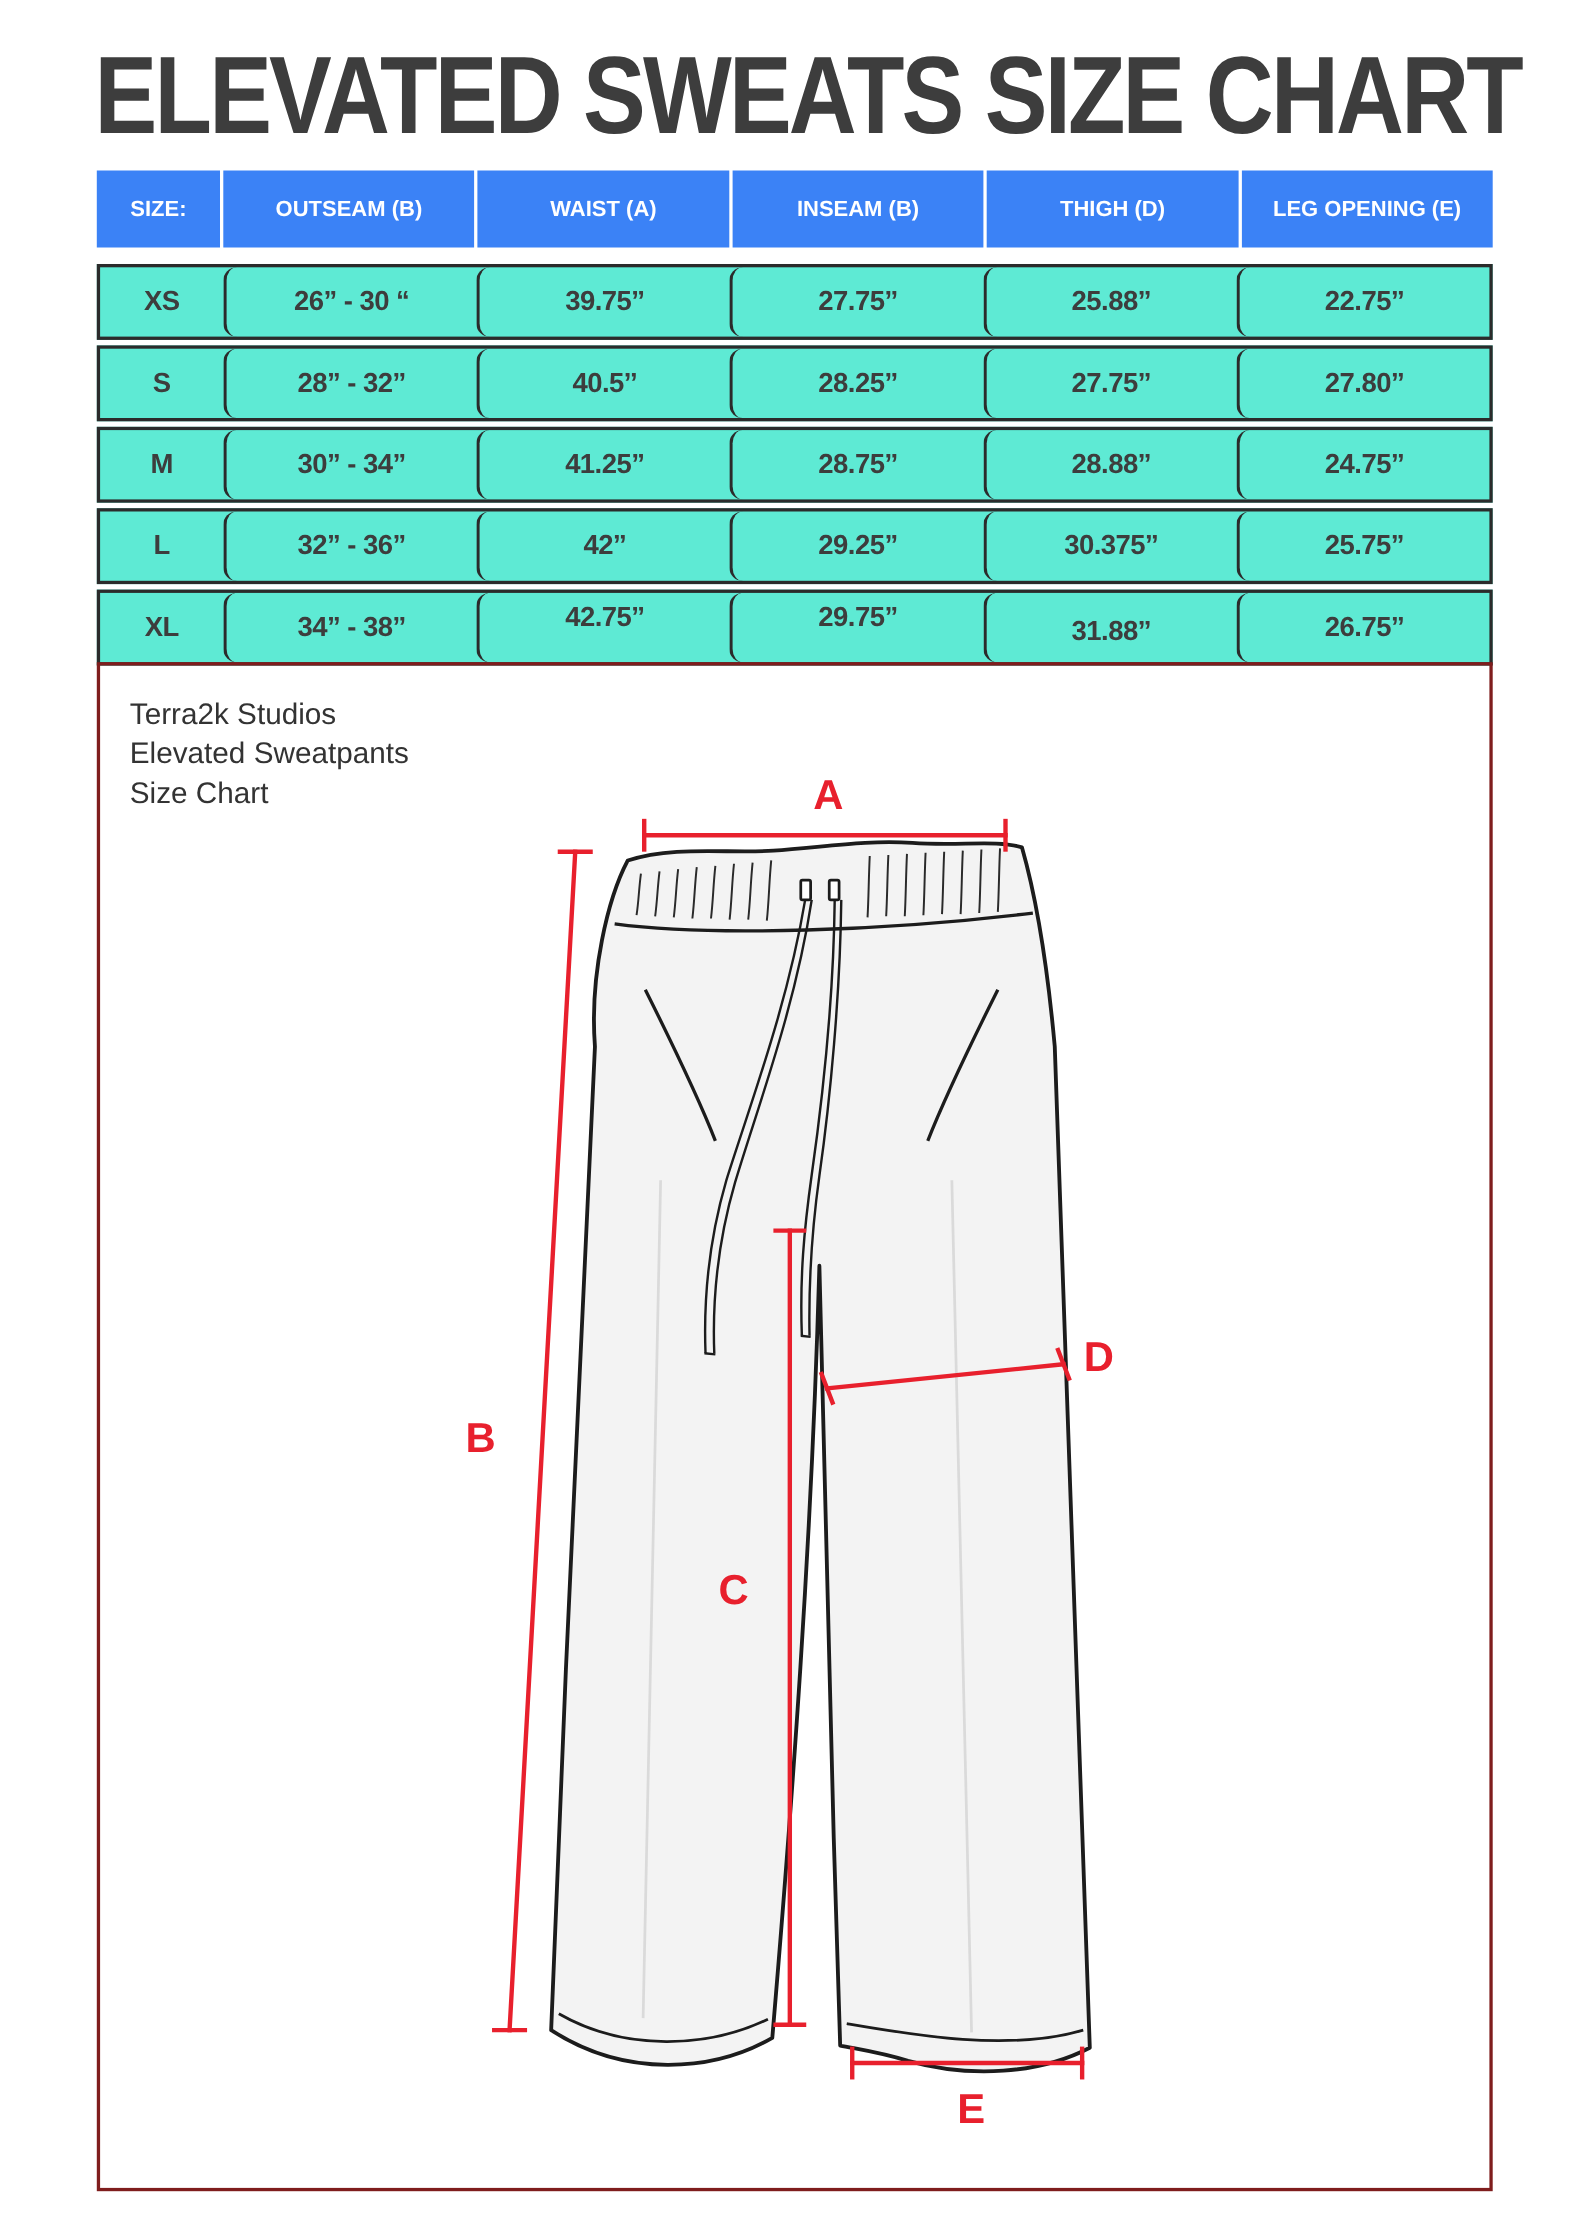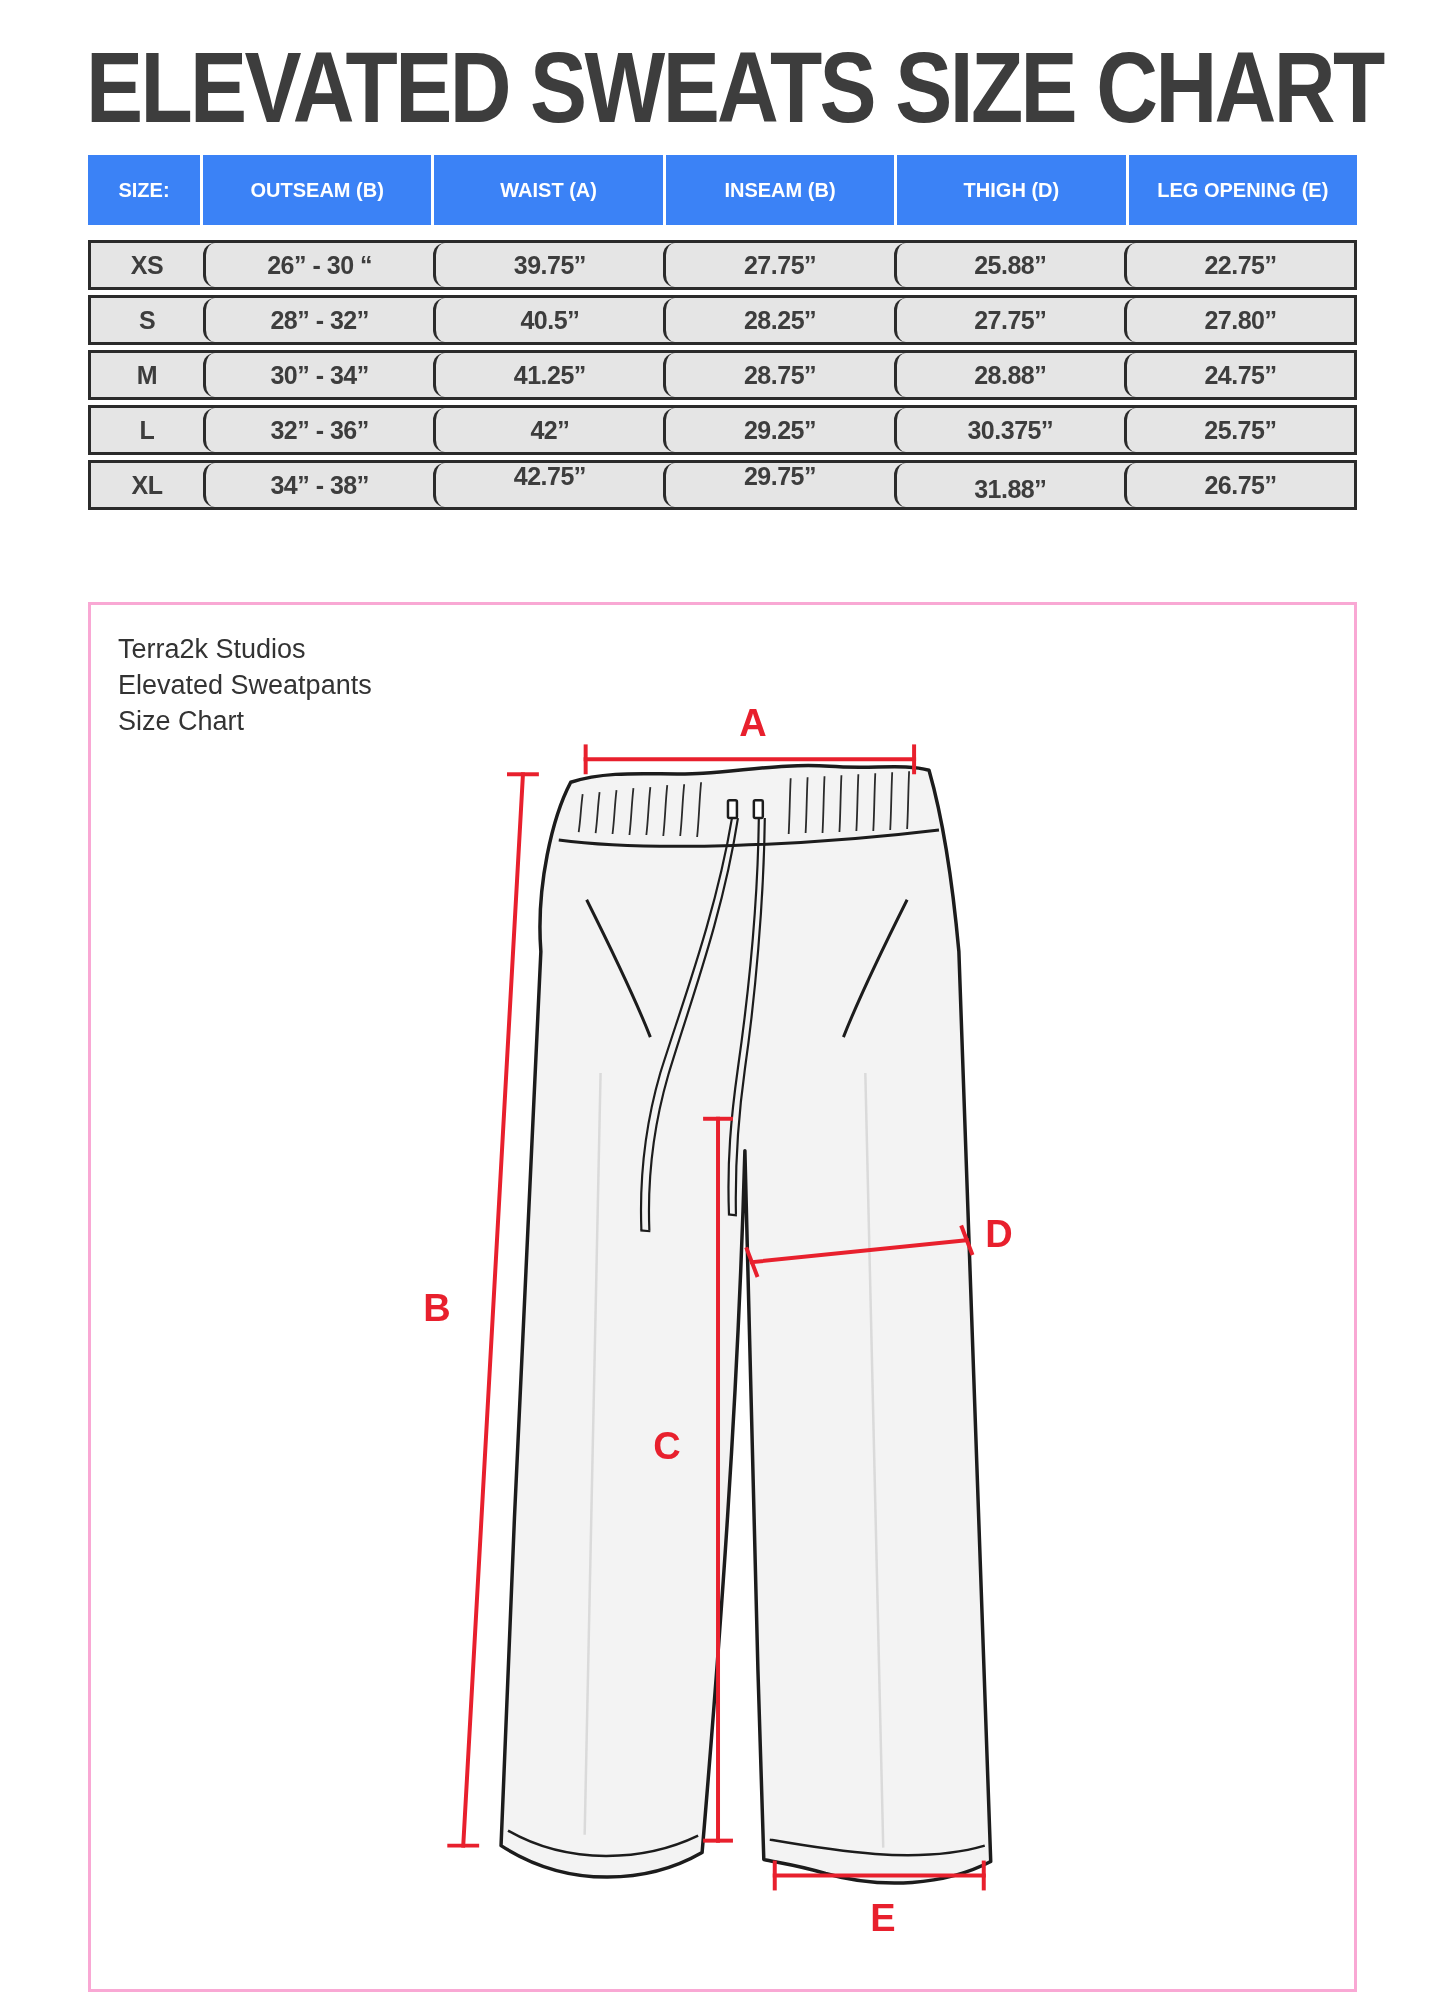--- a/index.html
+++ b/index.html
@@ -19,35 +19,35 @@
   .thead{
     display:grid; grid-template-columns:112px repeat(5,1fr);
     column-gap:3px; height:70px; margin-bottom:15px;
   }
   .thead .hcell{
     background:#3b82f6; color:#ffffff; display:flex; align-items:center; justify-content:center;
     font-size:20px; font-weight:700; letter-spacing:0px; white-space:nowrap;
   }
   .trow{
     display:grid; grid-template-columns:112px repeat(5,1fr);
-    height:50px; margin-bottom:5px; border:3px solid #2b2b2b; background:#e5e5e5;
+    height:69px; margin-bottom:5px; border:3px solid #2b2b2b; background:#5eead4;
   }
   .trow .tcell{
     display:flex; align-items:center; justify-content:center;
     font-size:25px; font-weight:700; color:#3d3d3d; letter-spacing:-0.5px; white-space:nowrap;
   }
   .trow .tcell + .tcell{ border-left:3px solid #2b2b2b;border-radius:12px; }
   
   .trow.xl .tcell:nth-child(3) span, .trow.xl .tcell:nth-child(4) span{ transform:translateY(-9px); display:inline-block; }
   .trow.xl .tcell:nth-child(5) span{ transform:translateY(4px); display:inline-block;text-align:center; }
 
   
   .diagram-box{
     position:absolute; left:88px; top:602px; width:1269px; height:1390px;
-    border:3px solid #f9a8d4;
+    border:3px solid #7f1d1d;
     padding-left:33px;
   }
   .credit{ position:absolute; left:27px; top:26px; font-size:27px; line-height:36px; color:#333; }
   .drawing-svg{ position:absolute; left:0; top:0; width:100%; height:100%; }
 
   .dim-label{
     position:absolute; width:44px; text-align:center;
     font-size:38px; font-weight:800; color:#e8202d;
   }
 </style>

